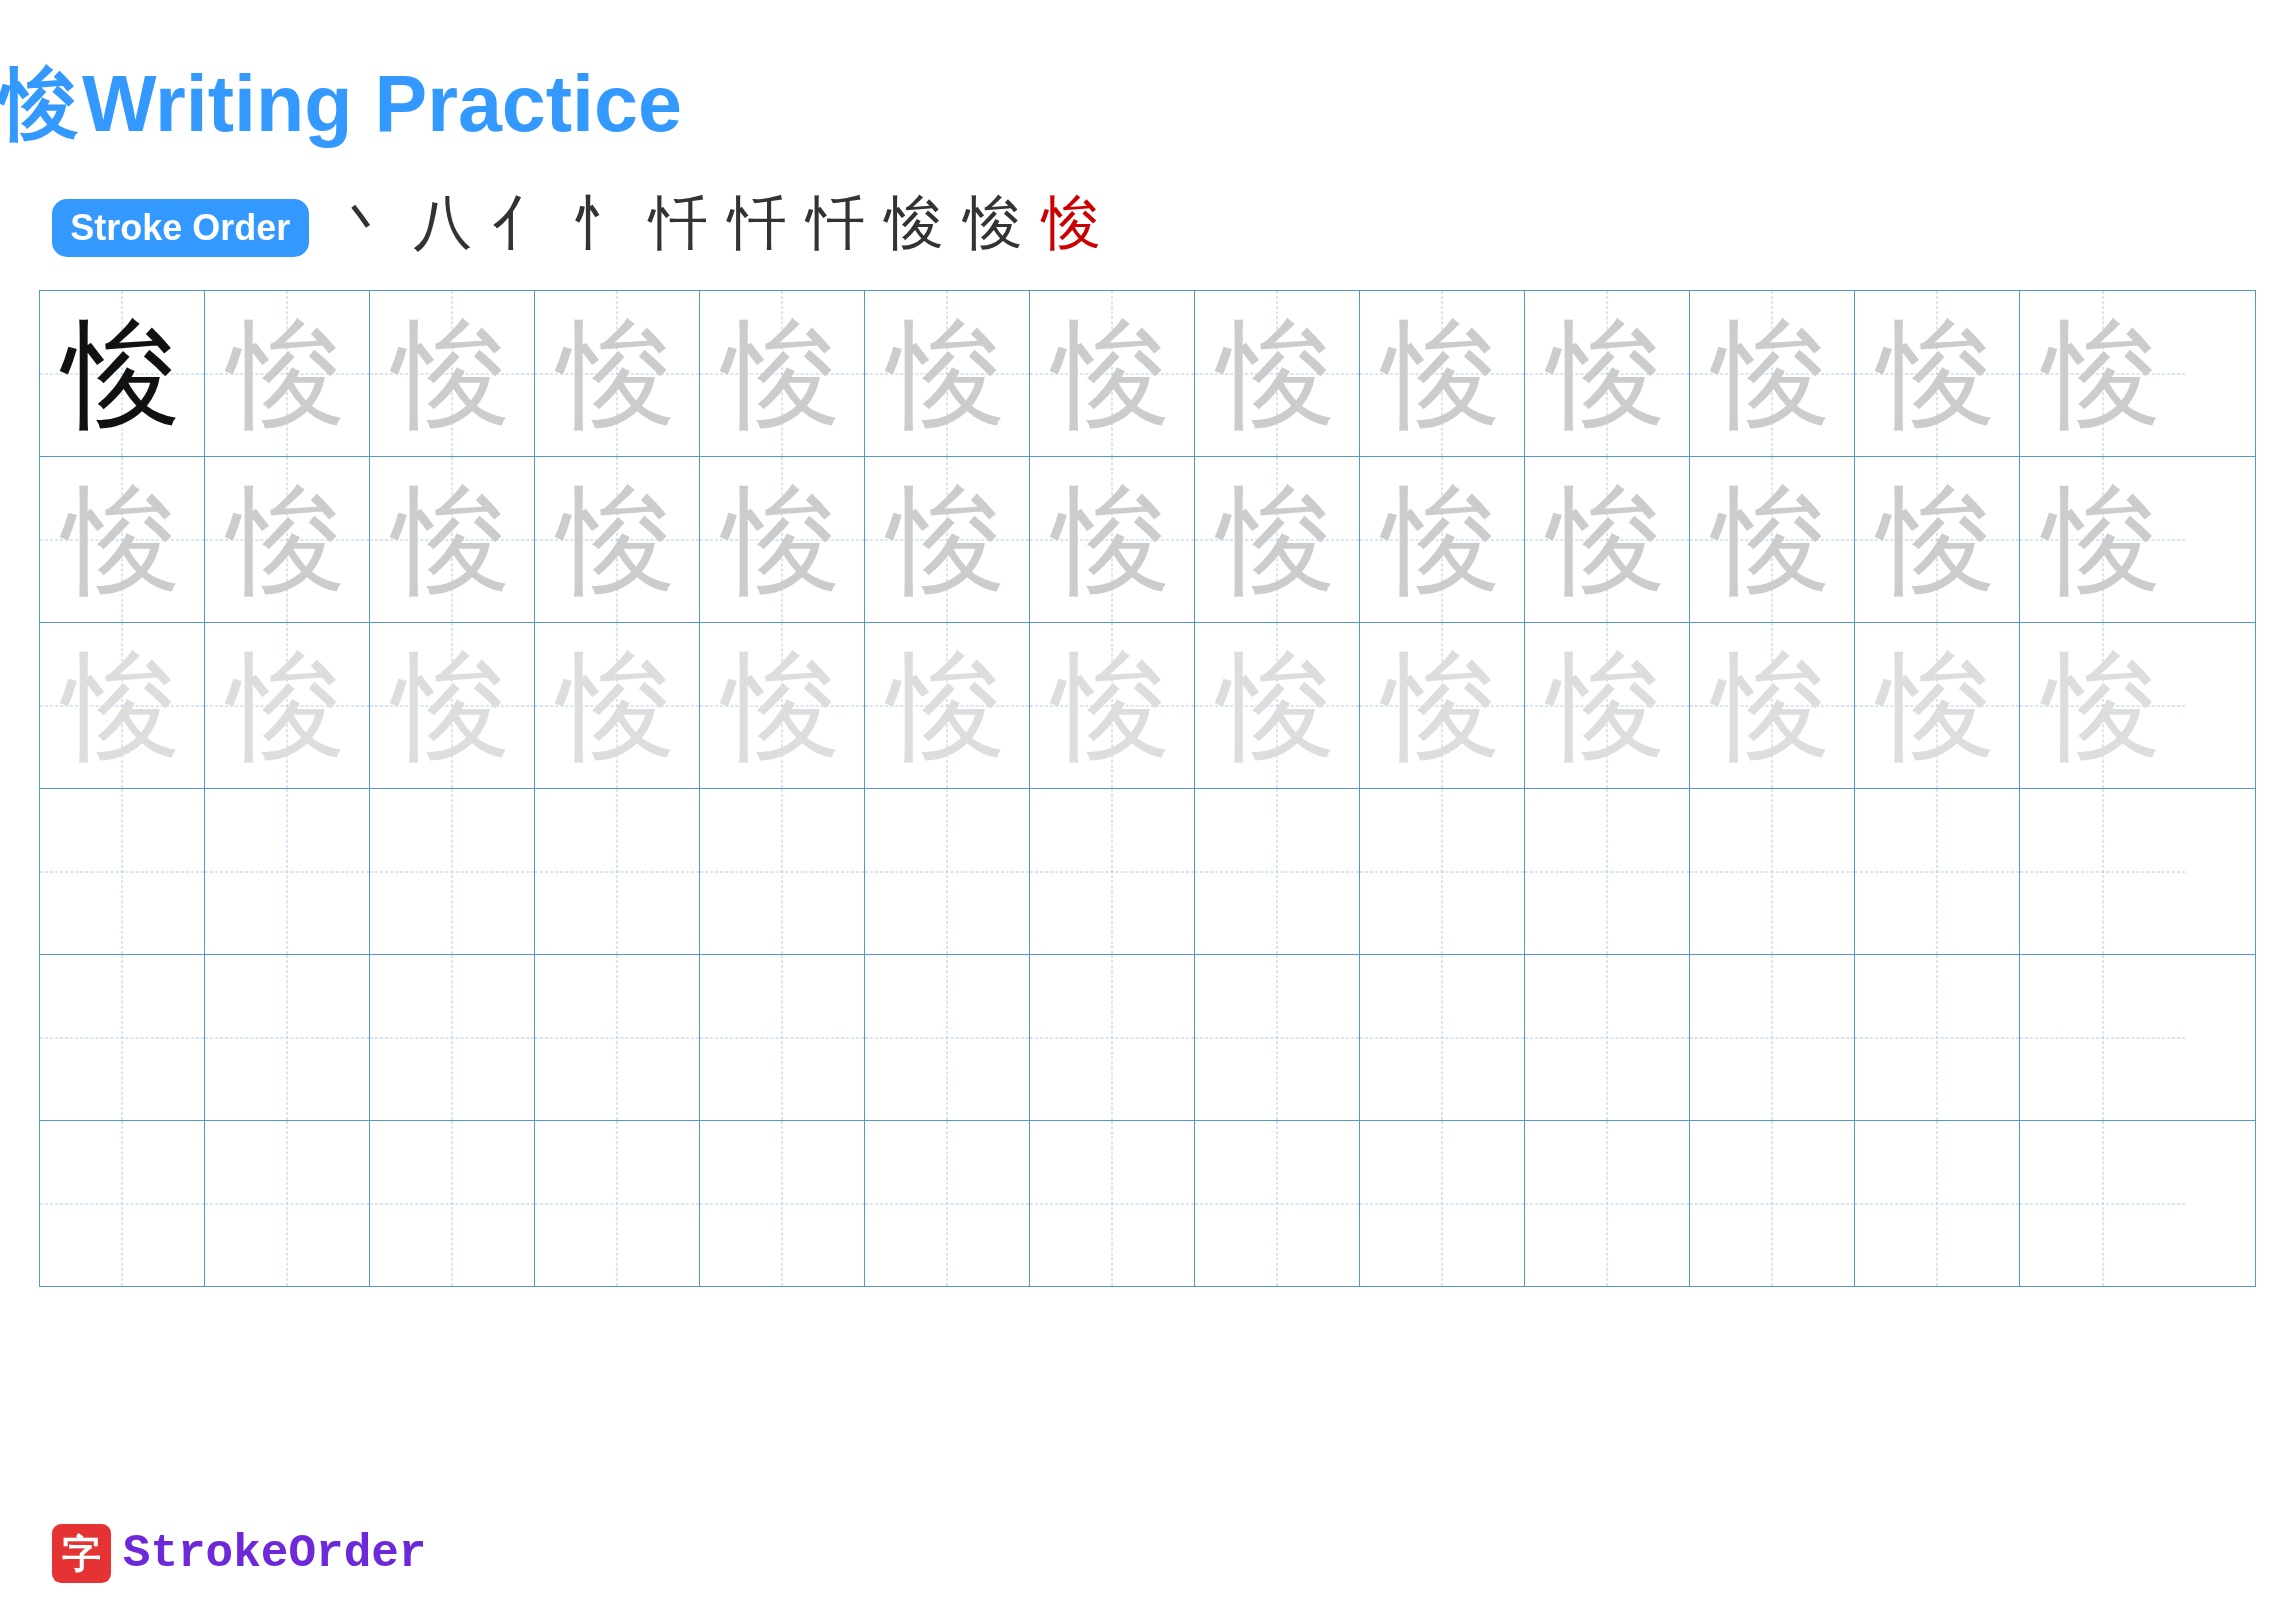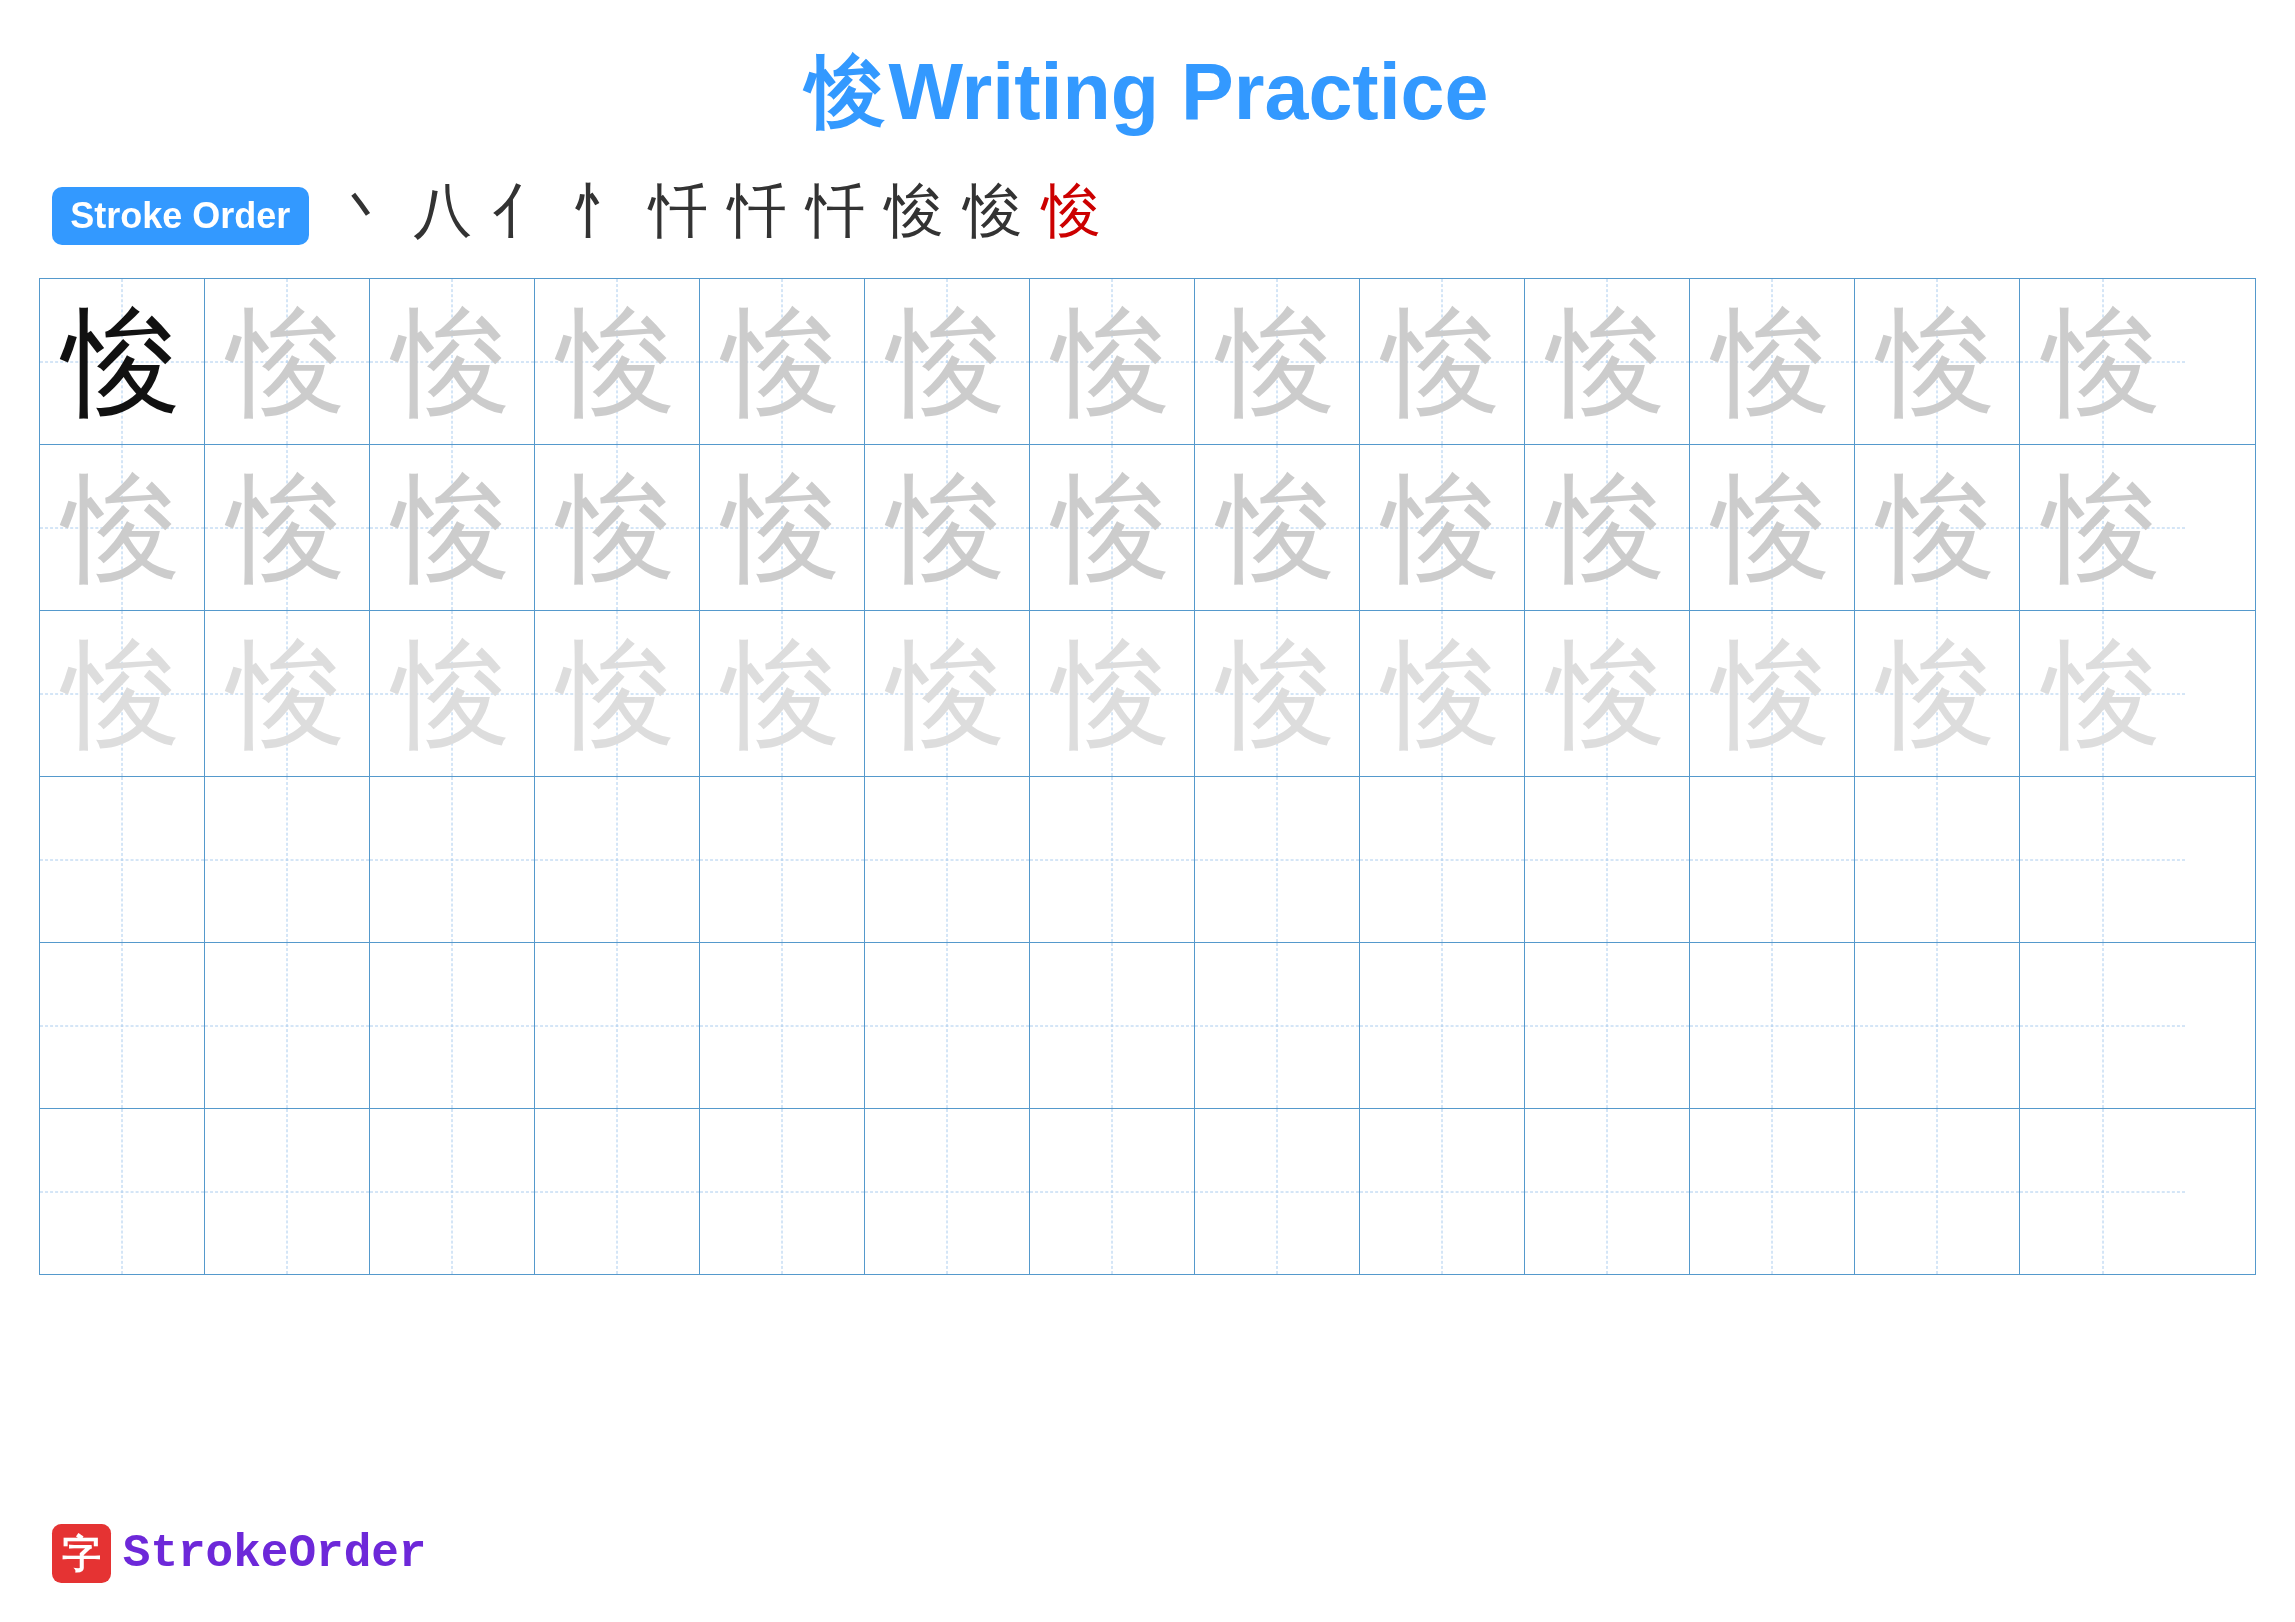--- a/index.html
+++ b/index.html
@@ -6,22 +6,21 @@
     body {
       background: #ffffff;
       font-family: sans-serif;
       width: 2295px;
       height: 1622px;
       position: relative;
       overflow: hidden;
     }
 
     .page-title {
-      text-align: center;
-      padding-top: 40px;
+      padding-top: 52px;
       margin-bottom: 26px;
     }
     .page-title span {
       font-size: 79px;
       color: #3399ff;
       font-weight: bold;
     }
 
     .stroke-order-row {
       display: flex;
@@ -29,21 +28,21 @@
       padding: 0 52px;
       margin-bottom: 26px;
       gap: 26px;
     }
     .stroke-order-badge {
       background: #3399ff;
       color: white;
       font-size: 36px;
       font-weight: bold;
       padding: 7.9px 18.3px;
-      border-radius: 10px;
+      border-radius: 15px;
       white-space: nowrap;
       margin-top: 8px;
     }
     .stroke-order-chars {
       display: flex;
       align-items: center;
       gap: 19.6px;
       font-size: 59px;
     }
     .stroke-char { color: #333333; }

